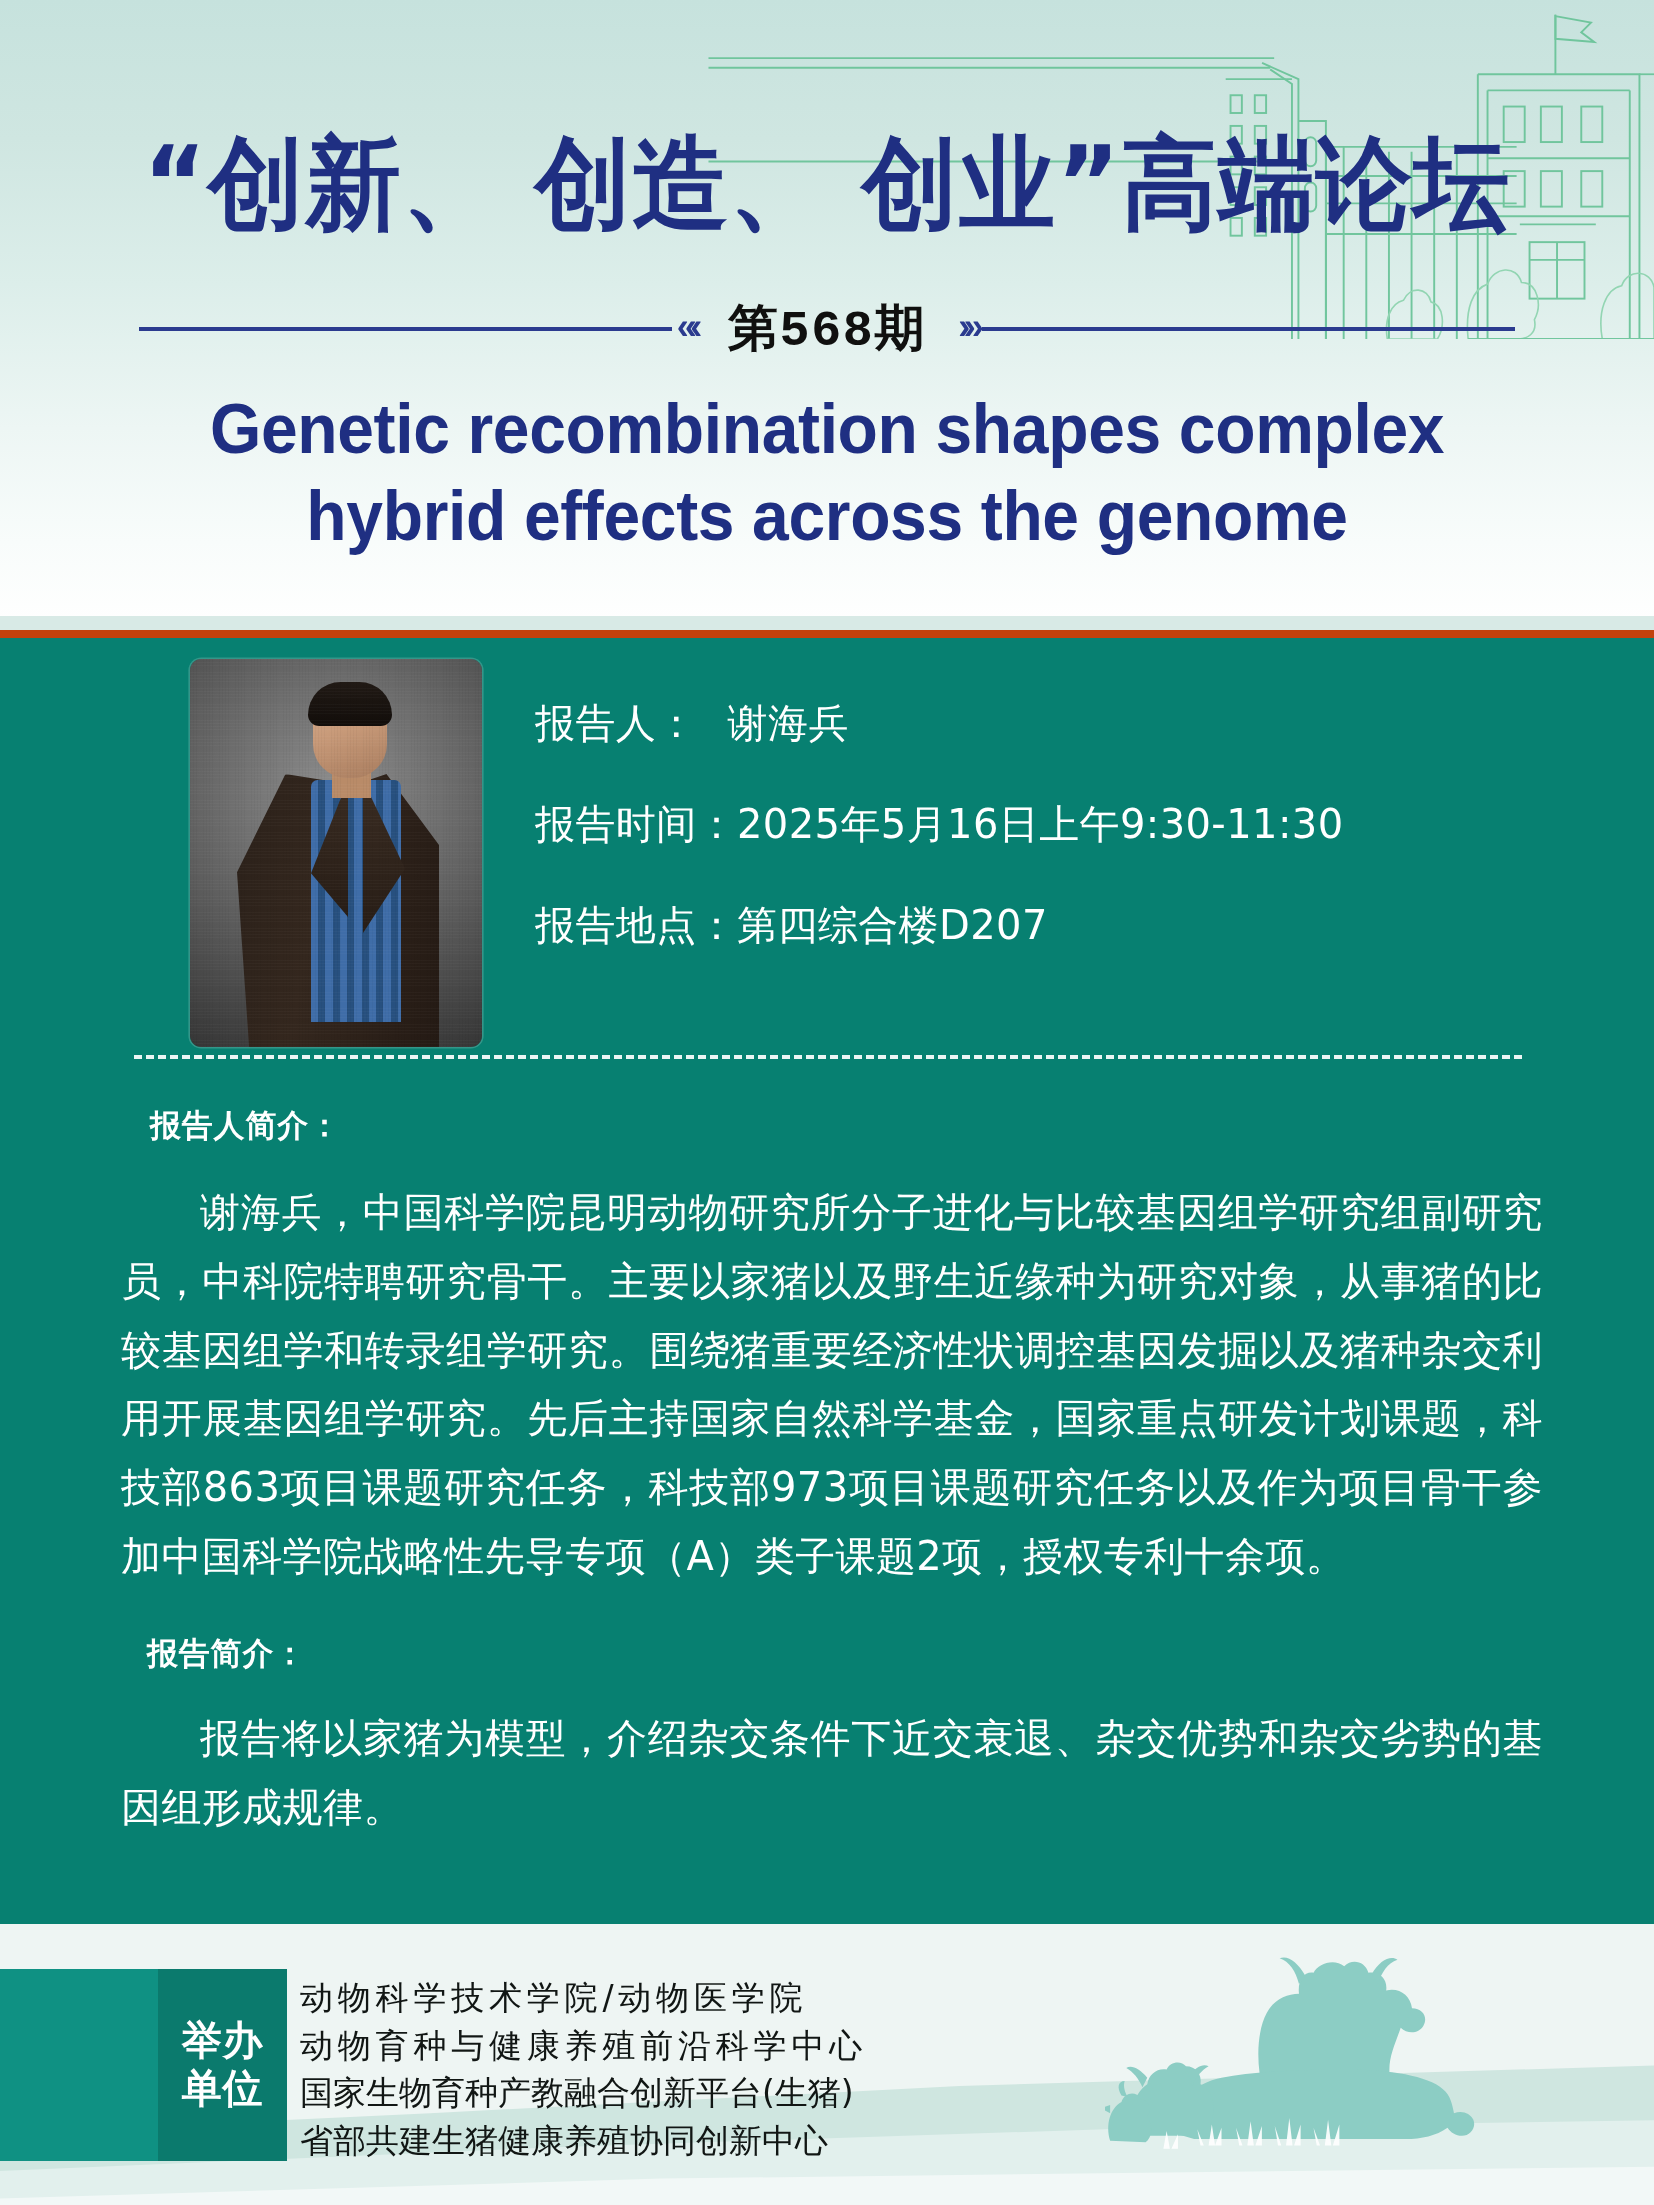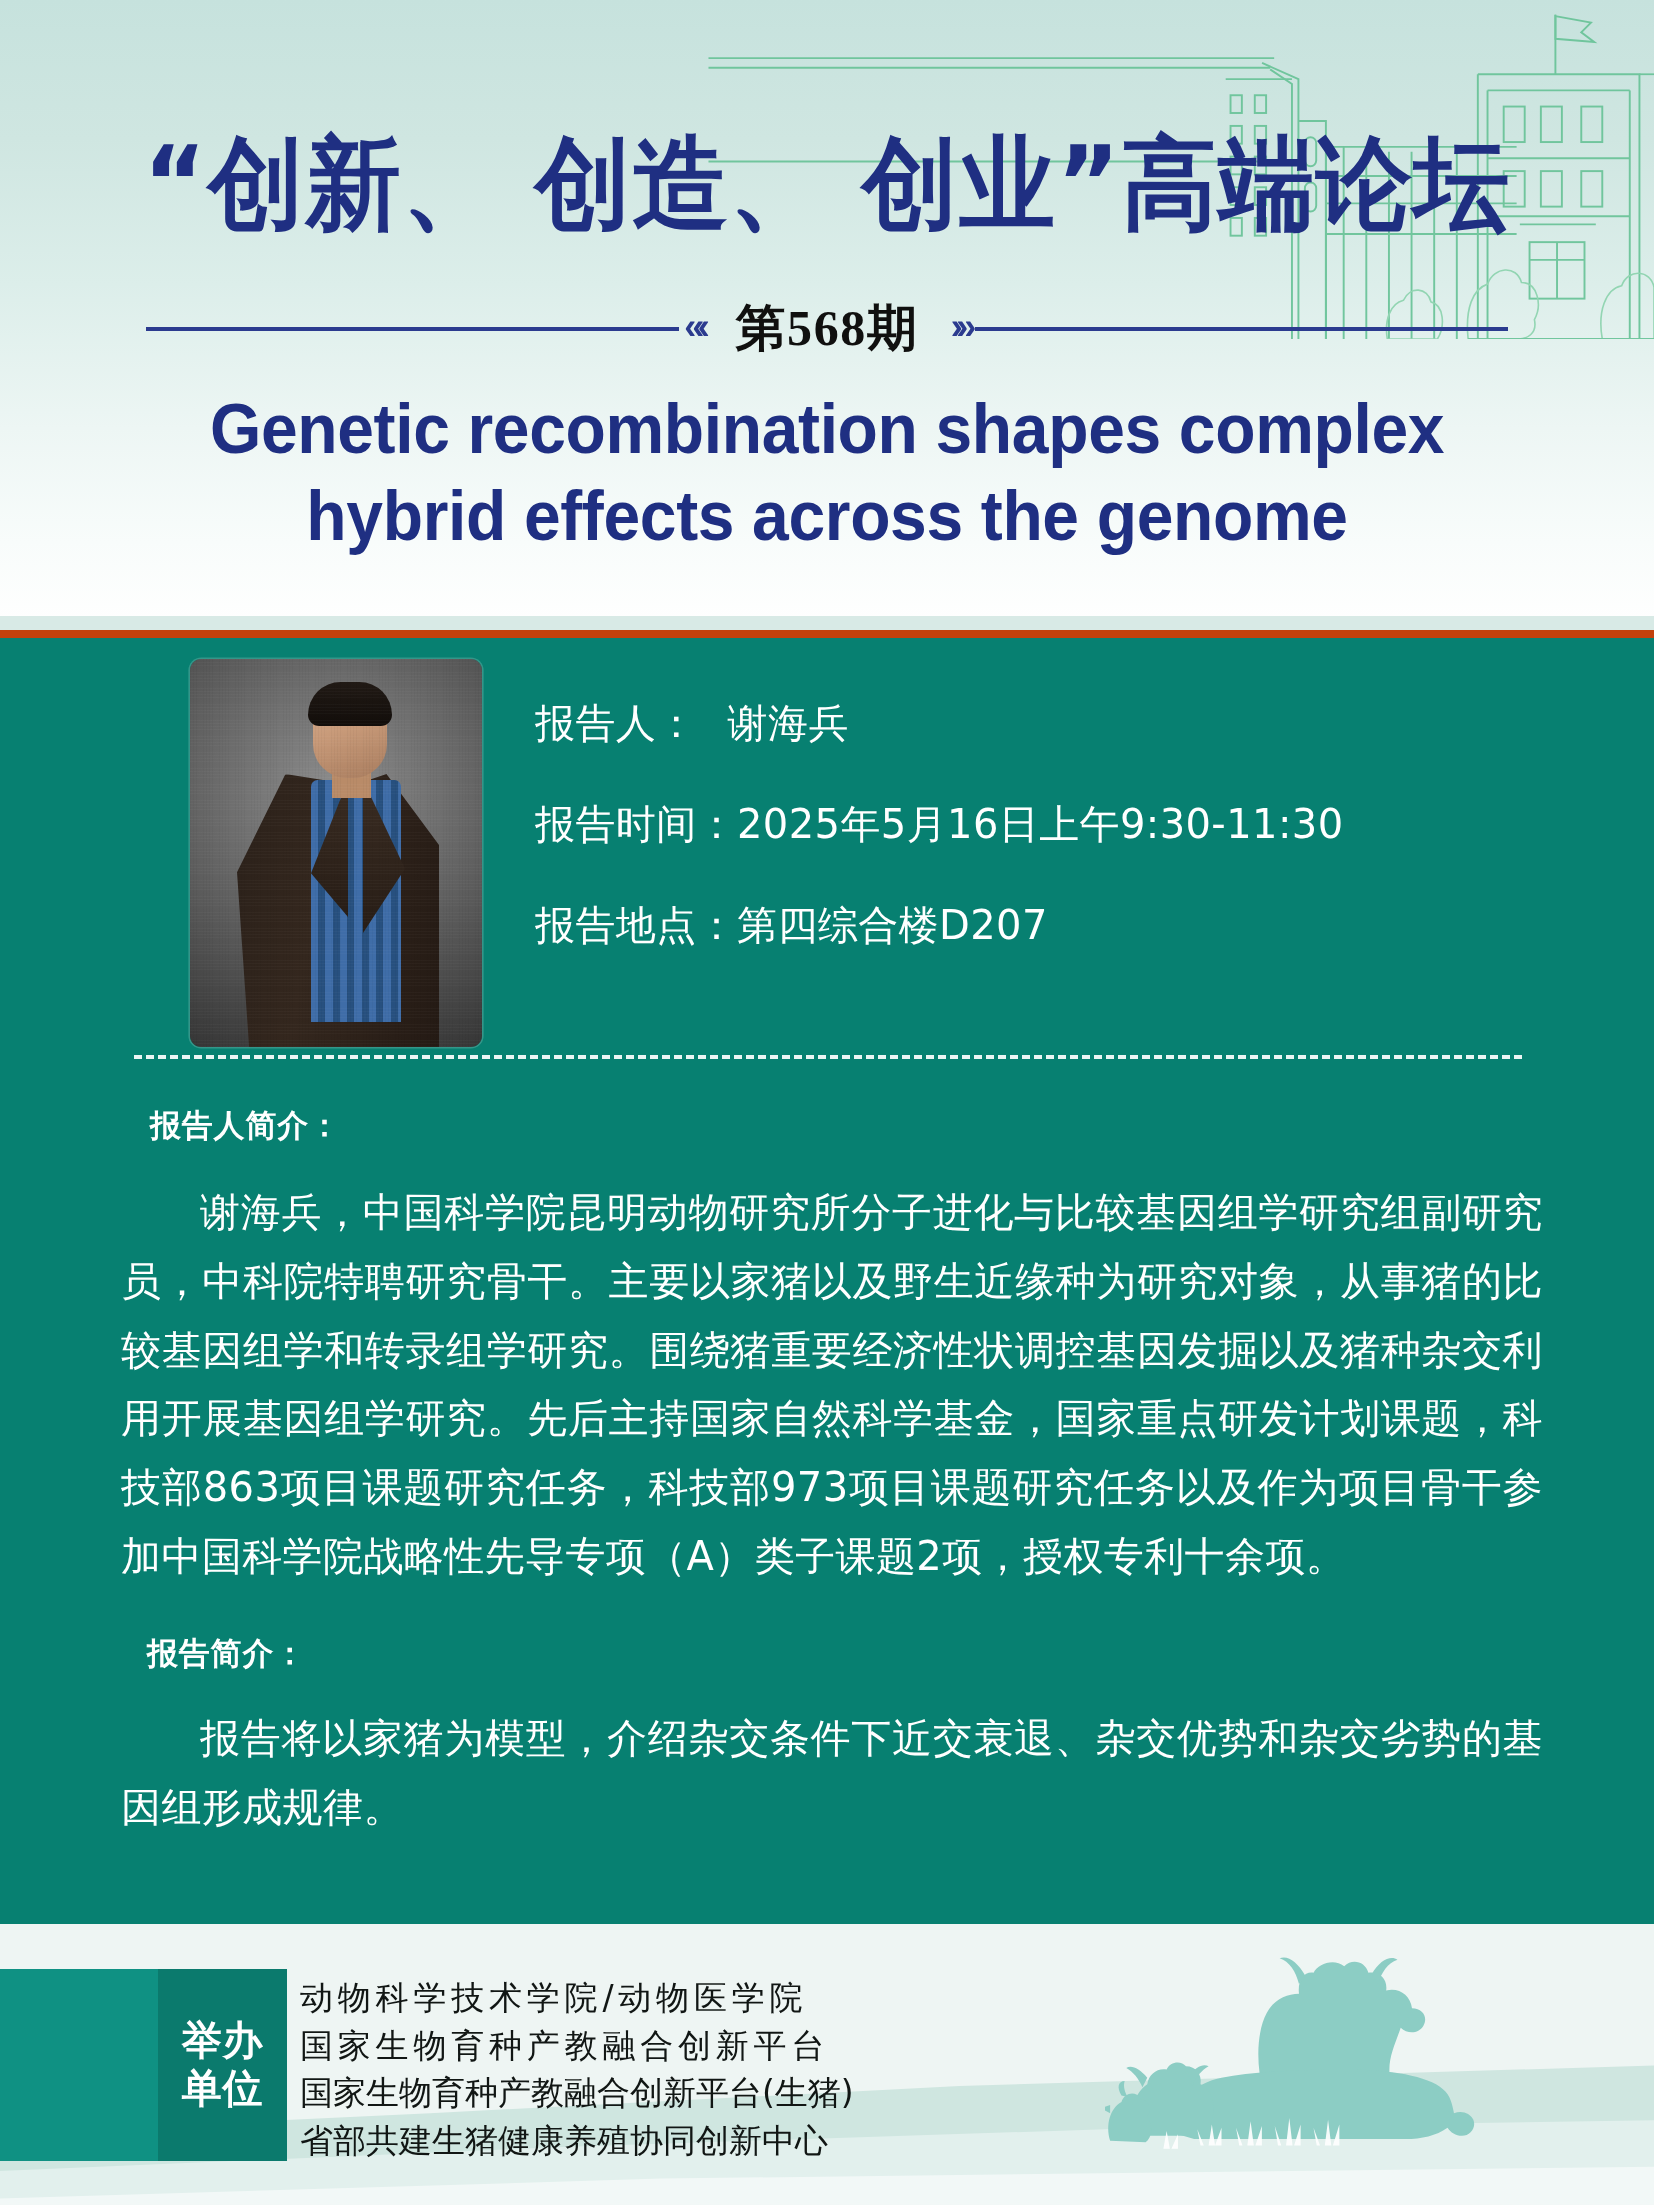--- a/index.html
+++ b/index.html
@@ -77,21 +77,21 @@
     padding: 0 4.8px;
     transform: translateY(-2.4px);
   }
   .issue-no {
     font-size: 50px;
     font-weight: 700;
     color: #10100f;
     padding: 0 27.5px;
     letter-spacing: 1.6px;
     white-space: nowrap;
-    font-family: Liberation Serif, serif;
+    font-family: Liberation Mono, monospace;
   }
 
   .title-en {
     position: absolute;
     left: 0; top: 386px;
     width: 1654px;
     text-align: center;
     color: #1f2f82;
     font-size: 71px;
     font-weight: 700;
@@ -481,20 +481,20 @@
     </svg>
 
     <div class="f-teal-left"></div>
     <div class="f-host-box">
       <span>举办</span>
       <span>单位</span>
     </div>
 
     <div class="f-orgs">
       <div class="spaced">动物科学技术学院/动物医学院</div>
-      <div class="spaced">国家生物育种产教融合创新平台</div>
+      <div class="spaced">动物育种与健康养殖前沿科学中心</div>
       <div>国家生物育种产教融合创新平台(生猪)</div>
       <div>省部共建生猪健康养殖协同创新中心</div>
     </div>
   </div>
 
 </div>
 
 
 </body></html>

